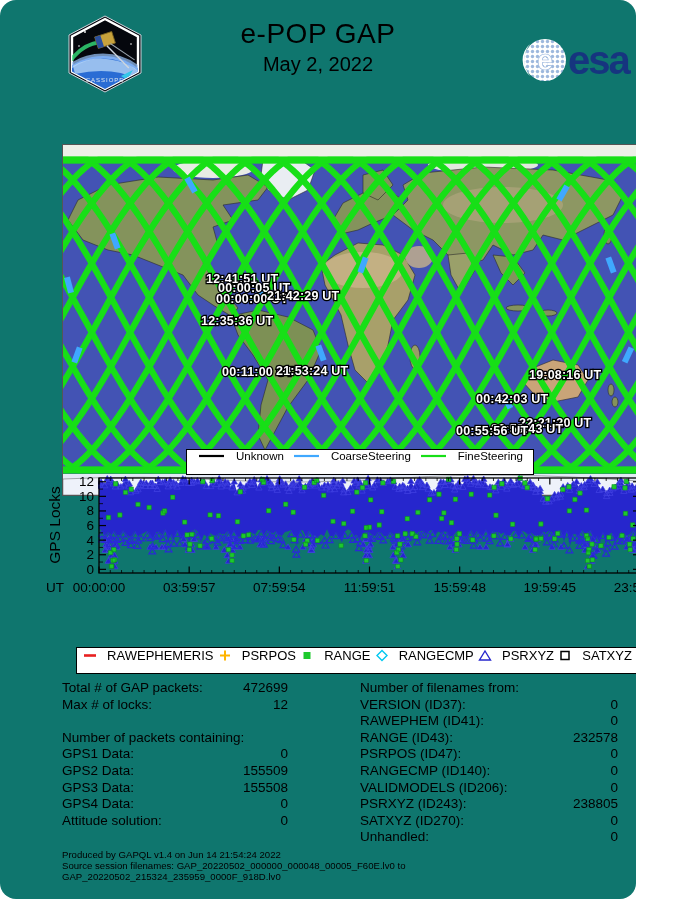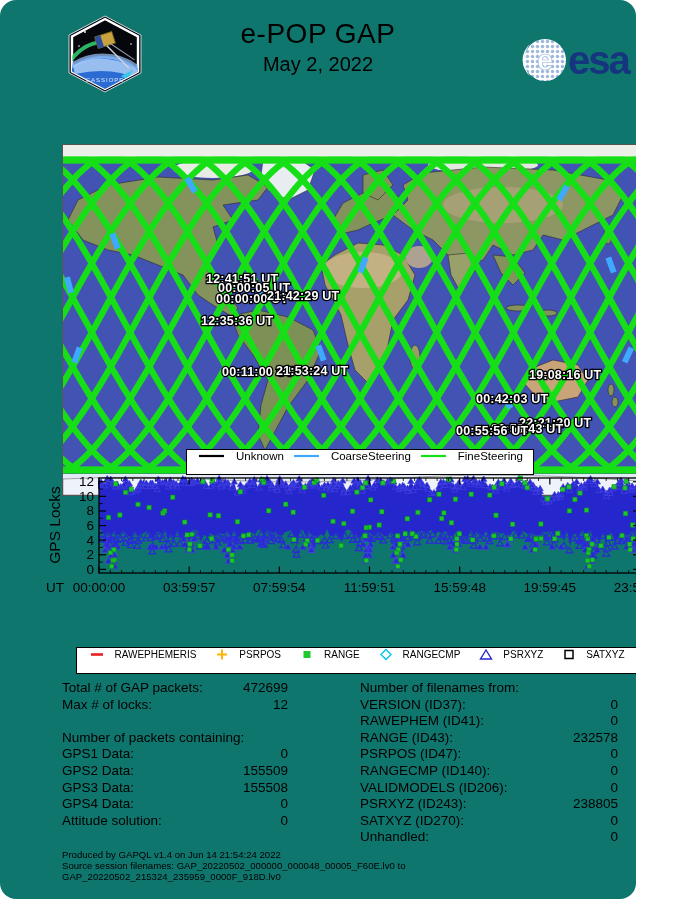--- a/index.html
+++ b/index.html
@@ -11,21 +11,21 @@
   .patch{position:absolute;left:63px;top:14px;}
   .esa{position:absolute;left:520px;top:34px;}
   .map-wrap{position:absolute;left:62px;top:96px;width:575px;height:350px;border:1px solid #555;margin-top:48px;}
   .maplabel{font:700 12.5px "Liberation Sans",sans-serif;fill:#ffffff;stroke:#000;stroke-width:2.6px;
             paint-order:stroke;letter-spacing:0.2px;}
   .legend-box{position:absolute;background:#fff;border:1px solid #000;display:flex;align-items:flex-start;}
   #steering-legend{left:186px;top:449px;width:334px;height:24px;justify-content:space-around;padding:0 6px;}
   #msg-legend{left:76px;top:647px;width:553px;height:25px;justify-content:space-around;padding:0 4px;}
   .leg1-item,.leg2-item{display:flex;align-items:center;gap:9px;}
   .leg1-item span{font-size:11.5px;}
-  .leg2-item span{font-size:10px;}
+  .leg2-item span{font-size:13px;}
   .gps-svg{position:absolute;left:40px;top:470px;}
   .axis-text{font:13.5px "Liberation Sans",sans-serif;fill:#000;}
   .axis-title{font:15.5px "Liberation Sans",sans-serif;fill:#000;}
   .stats{position:absolute;top:680px;font-size:13.5px;line-height:16.6px;}
   #stats-left{left:62px;width:226px;}
   #stats-right{left:360px;width:258px;}
   .stat-row{display:flex;justify-content:space-between;height:16.6px;align-items:flex-end;}
   .stat-label{white-space:pre;}
   .footer{position:absolute;left:62px;top:850px;font-size:9.6px;line-height:10.8px;color:#000;}
 </style>

